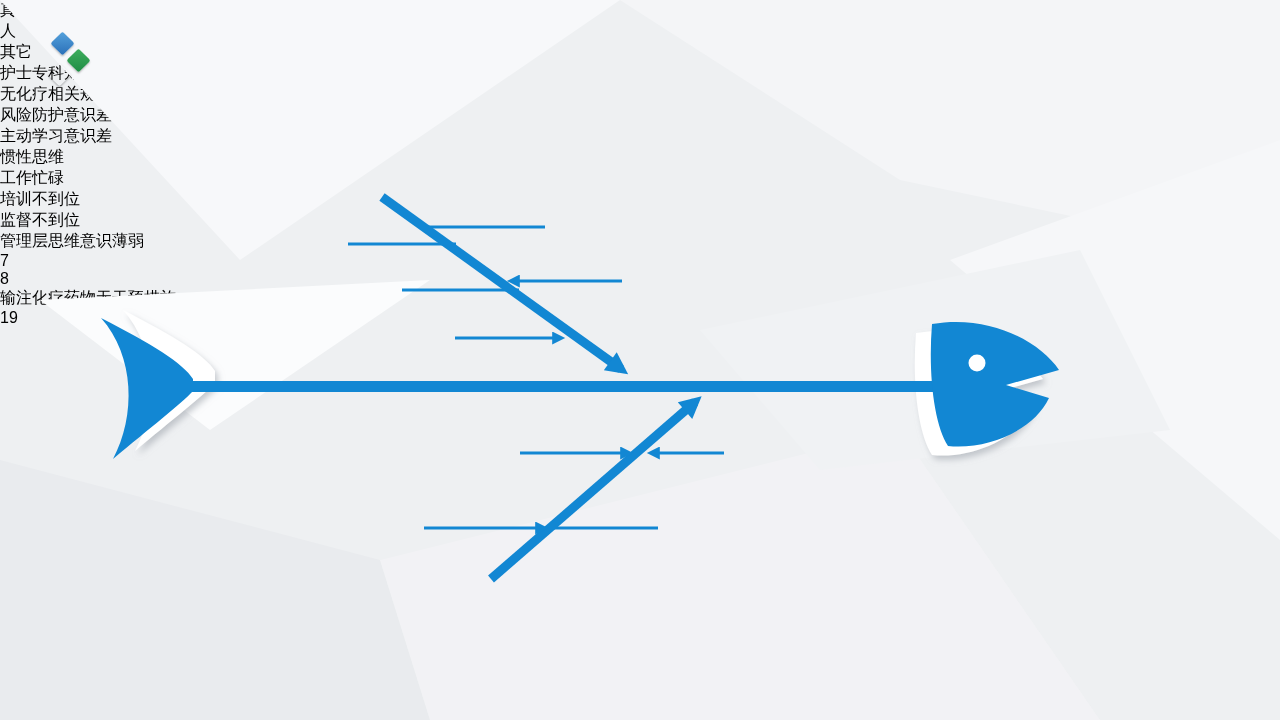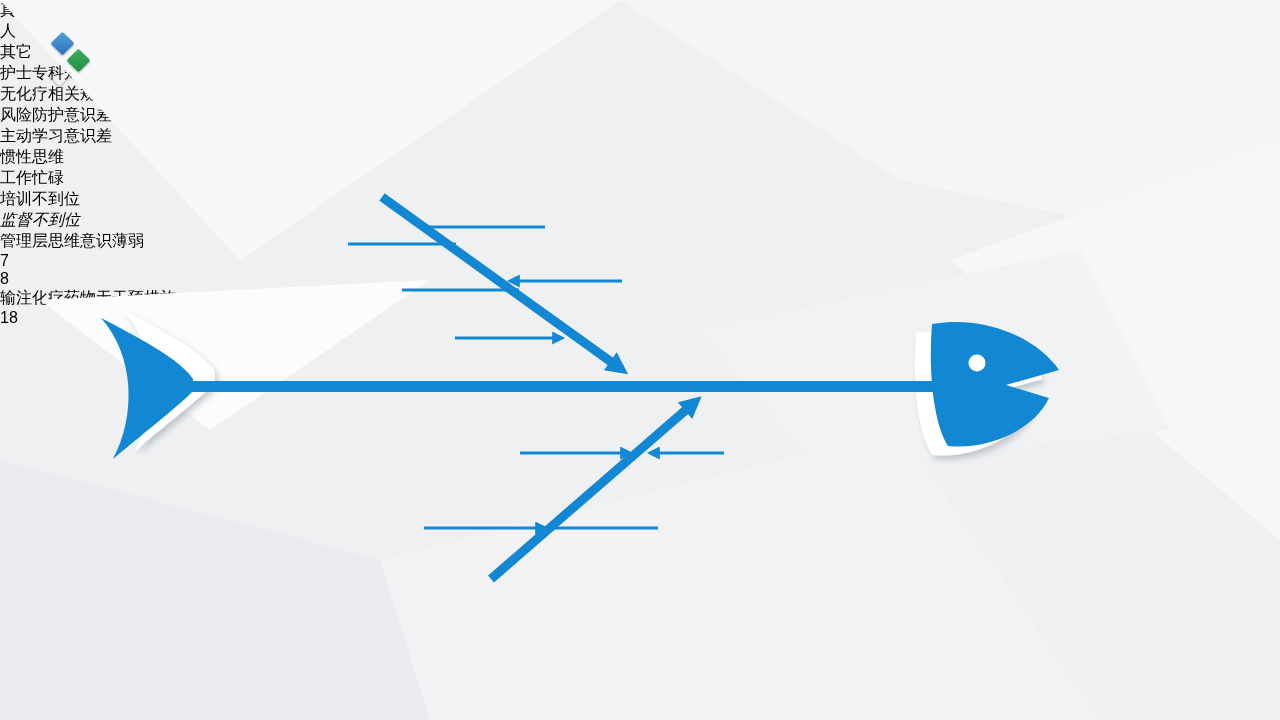--- a/index.html
+++ b/index.html
@@ -131,27 +131,27 @@
 
   <div class="red-box red-top">护士专科知识缺乏</div>
   <div class="red-box red-bottom">无化疗相关规范</div>
 
   <div class="lbl" style="left:165px;top:232px;">风险防护意识差</div>
   <div class="lbl" style="left:230px;top:278px;">主动学习意识差</div>
   <div class="lbl" style="left:360px;top:326px;">惯性思维</div>
   <div class="lbl" style="left:625px;top:269px;">工作忙碌</div>
 
   <div class="lbl" style="left:730px;top:443px;">培训不到位</div>
-  <div class="lbl" style="left:663px;top:518px;font-style:italic;">监督不到位</div>
+  <div class="lbl" style="left:663px;top:518px;">监督不到位</div>
   <div class="lbl" style="left:210px;top:515px;">管理层思维意识薄弱</div>
 
   <div class="num" style="left:788px;top:211px;">7</div>
   <div class="num" style="left:263px;top:440px;">8</div>
 
   <div class="effect-vertical">输注化疗药物无干预措施</div>
 
   <div class="page-dia">
-    <span>18</span>
+    <span>19</span>
   </div>
   <div class="deco-green"></div>
   <div class="deco-orange"></div>
 
 </div>
 
 </body></html>

